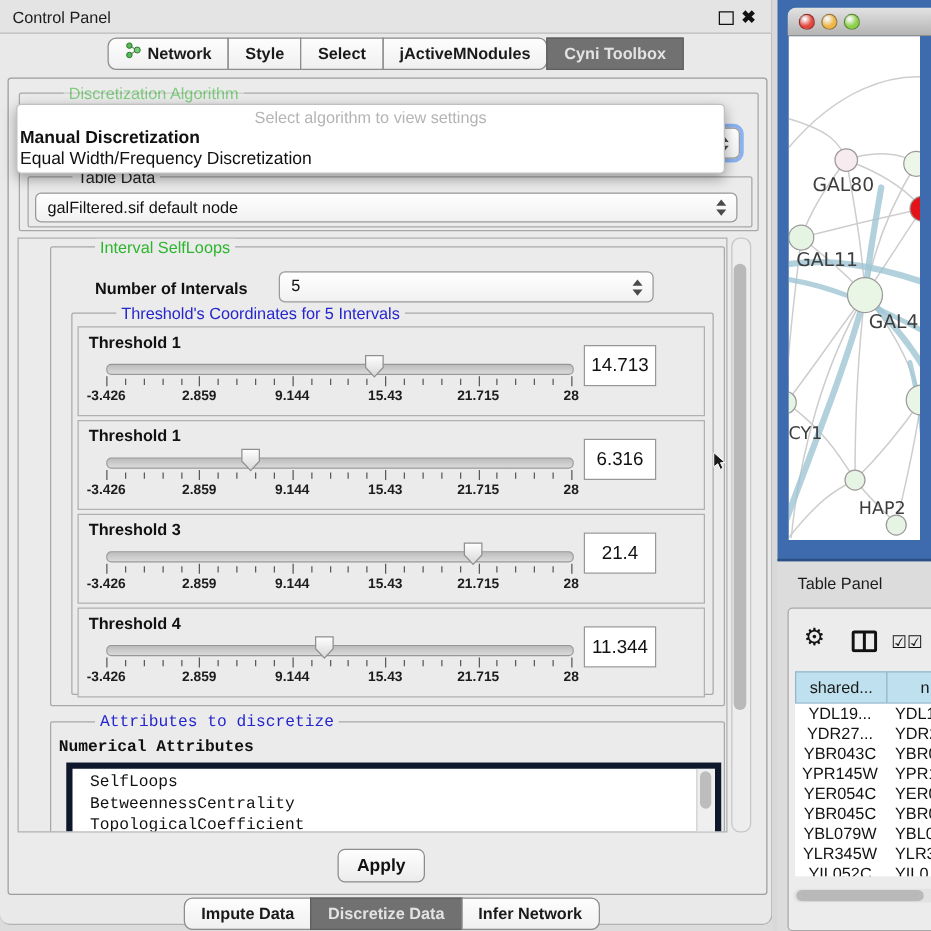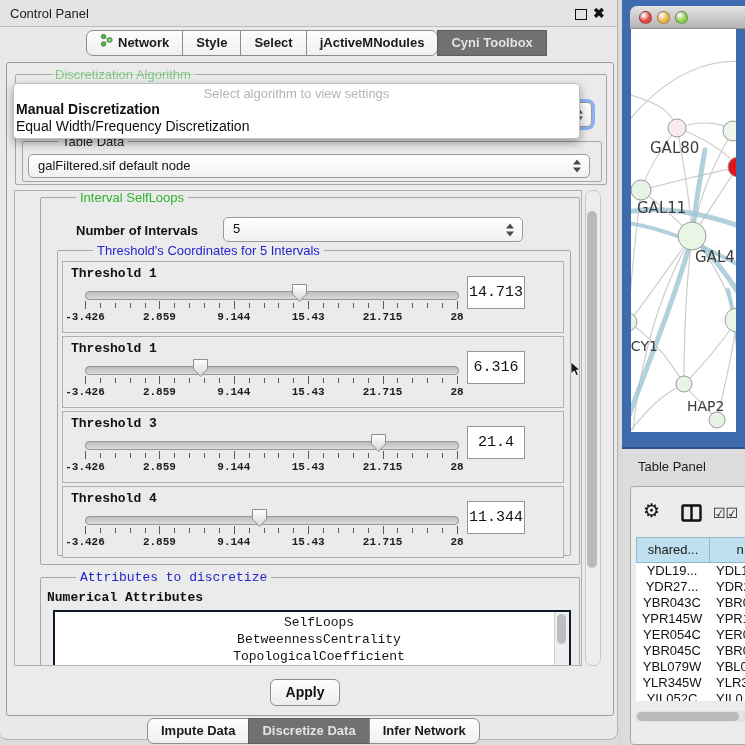--- a/index.html
+++ b/index.html
@@ -58,36 +58,36 @@
 
   
   #viewport{left:7px;top:127px;width:566px;height:474px;border:1px solid #b0b0b0;overflow:hidden;background:#ebebeb;}
   #v-scrollbar{left:578px;top:127px;width:14px;height:474px;background:#ededed;border:1px solid #c6c6c6;border-radius:7px;}
   #v-thumb{left:1px;top:20px;width:10px;height:357px;background:#b9b9b9;border-radius:6px;}
 
   #interval-group{left:25px;top:6px;width:538px;height:366px;}
   #num-label{left:35px;top:25px;font-size:13px;font-weight:bold;color:#111;}
   #num-combo{left:182px;top:19px;width:298px;height:23px;}
   #thr-group{left:16px;top:52px;width:512px;height:304px;}
-  #thr-list{position:absolute;left:4px;top:10px;width:502px;font-family:Liberation Mono, monospace;}
+  #thr-list{position:absolute;left:4px;top:10px;width:502px;}
   .th-panel{position:relative;width:500px;height:70px;border:1px solid #b0b0b0;background:#ebebeb;margin-bottom:3px;}
   .th-label{position:absolute;left:8px;top:4px;font-size:13px;font-weight:bold;color:#111;}
   .th-track{position:absolute;left:22px;top:29px;width:372px;height:7px;border:1px solid #979797;border-radius:4px;
     background:linear-gradient(#bdbdbd,#dadada);}
   .th-knob{position:absolute;top:21px;width:17px;height:20px;}
   .tick{position:absolute;width:1px;background:#5a5a5a;}
   .tick.major{top:39px;height:8px;}
   .tick.minor{top:41px;height:5px;}
   .tick-label{position:absolute;top:49px;transform:translateX(-50%);font-size:11px;font-weight:bold;color:#1d1d1d;white-space:nowrap;}
   .th-value{position:absolute;left:404px;top:14px;width:56px;height:31px;background:#fff;border:1px solid #979797;
     font-size:15px;color:#111;text-align:center;line-height:31px;}
 
   #attr-group{left:25px;top:386px;width:538px;height:112px;font-family:Liberation Mono, monospace;}
   #attr-header{left:6px;top:12px;font-size:13px;font-weight:bold;color:#111;position:absolute;}
-  #attr-list{left:12px;top:32px;width:514px;height:74px;background:#fff;border:2px solid #0f172a;position:absolute;overflow:hidden;text-align:center;}
+  #attr-list{left:12px;top:32px;width:514px;height:74px;background:#fff;border:5px solid #0f172a;position:absolute;overflow:hidden;}
   .attr-item{font-size:13px;color:#111;line-height:17px;padding-left:14px;}
   #attr-scroll{position:absolute;right:0;top:0;bottom:0;width:14px;background:#efefef;border-left:1px solid #cfcfcf;}
   #attr-thumb{position:absolute;left:2px;top:2px;width:9px;height:30px;background:#bdbdbd;border-radius:5px;}
 
   #apply-btn{left:263px;top:616px;width:68px;height:25px;background:linear-gradient(#fefefe,#ececec);
     border:1px solid #8c8c8c;border-radius:6px;font-size:14px;font-weight:bold;color:#111;
     text-align:center;line-height:24px;}
 
   
   #gap-col{left:618px;top:0;width:4px;height:745px;background:#d9d9d9;}

